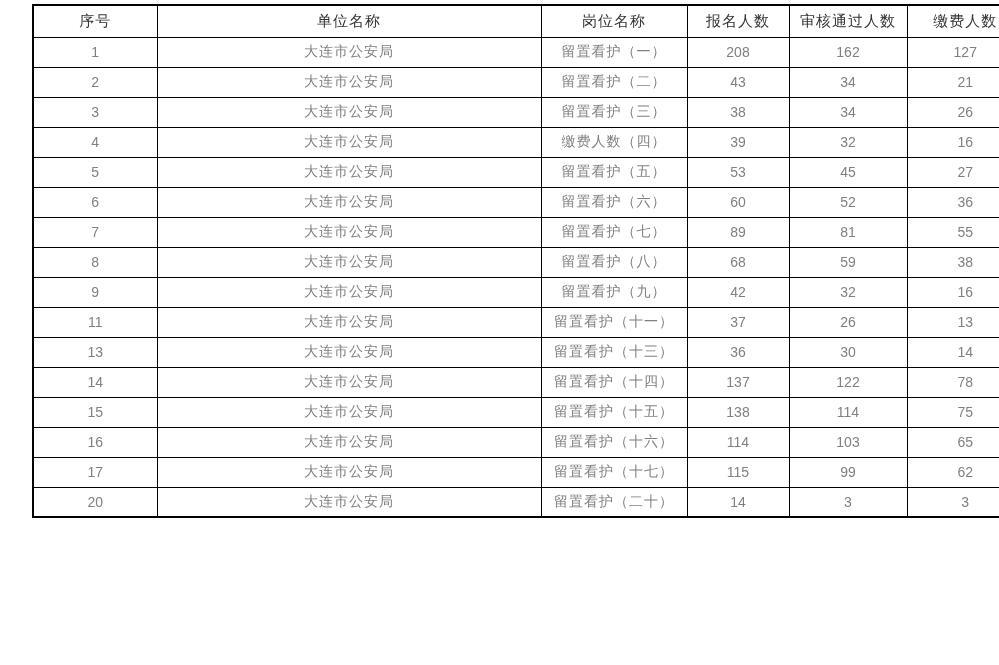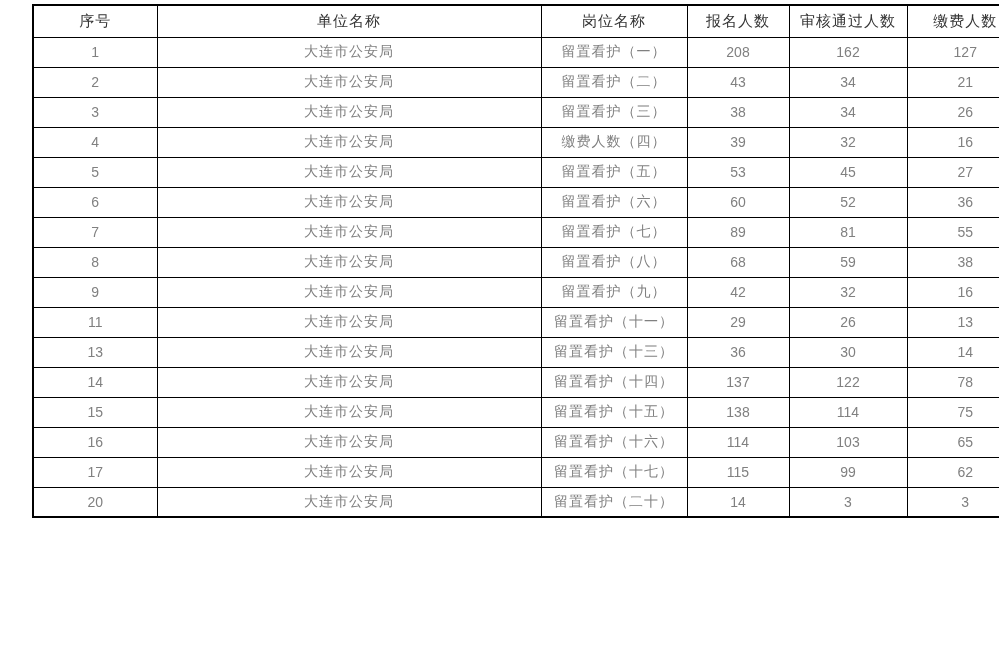--- a/index.html
+++ b/index.html
@@ -151,21 +151,21 @@
     <td>大连市公安局</td>
     <td>留置看护（九）</td>
     <td class="num">42</td>
     <td class="num">32</td>
     <td class="num">16</td>
   </tr>
         <tr>
     <td class="num">11</td>
     <td>大连市公安局</td>
     <td>留置看护（十一）</td>
-    <td class="num">29</td>
+    <td class="num">37</td>
     <td class="num">26</td>
     <td class="num">13</td>
   </tr>
         <tr>
     <td class="num">13</td>
     <td>大连市公安局</td>
     <td>留置看护（十三）</td>
     <td class="num">36</td>
     <td class="num">30</td>
     <td class="num">14</td>

